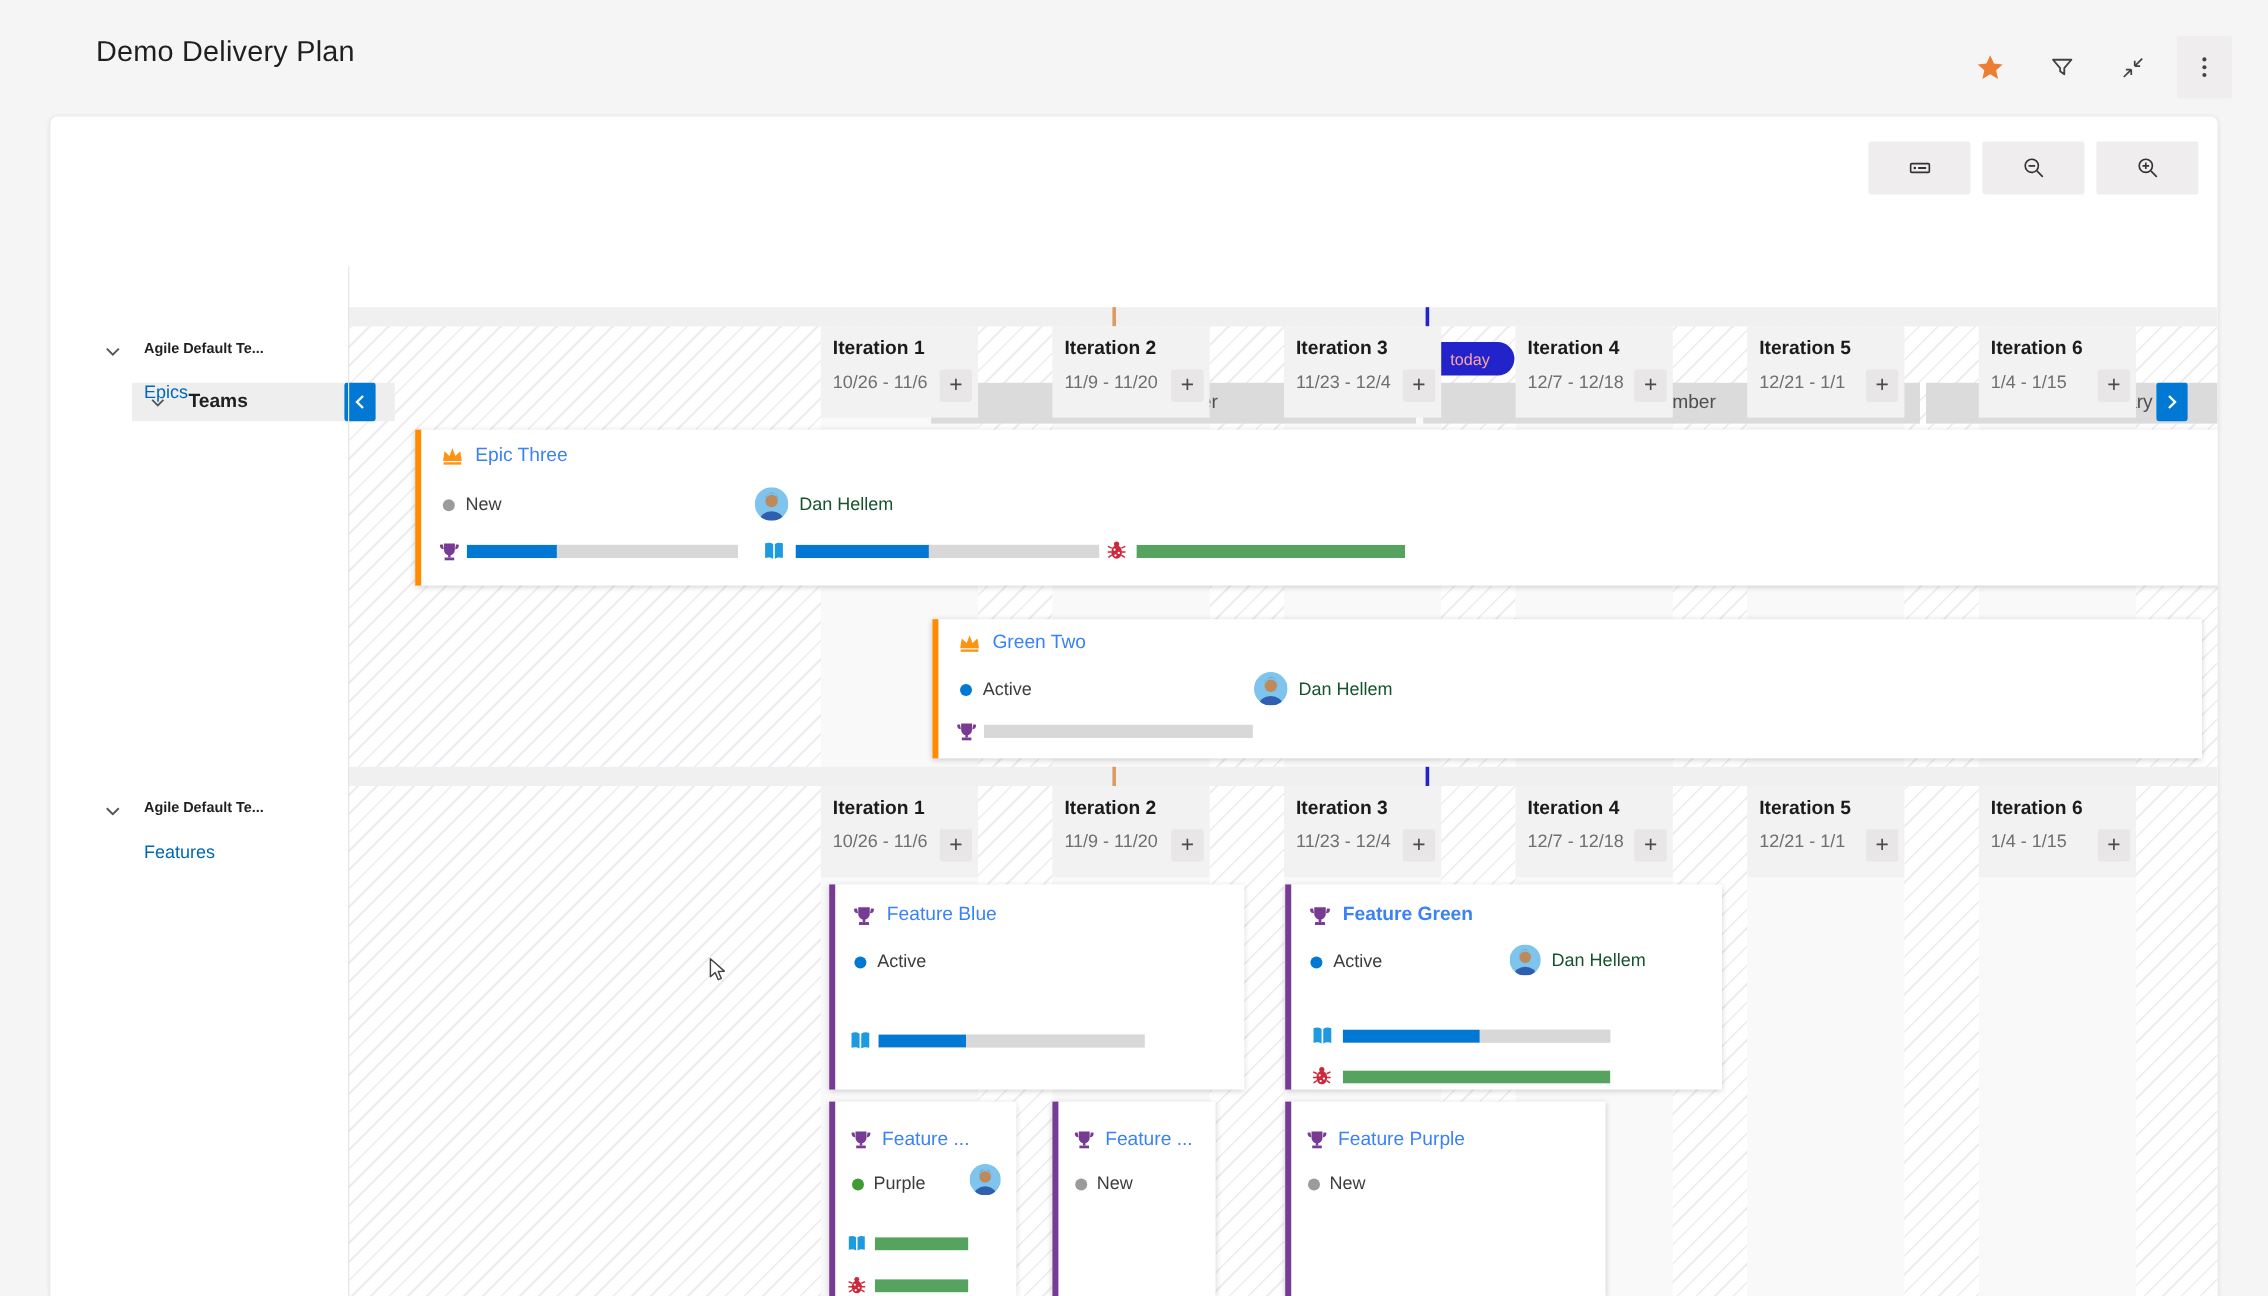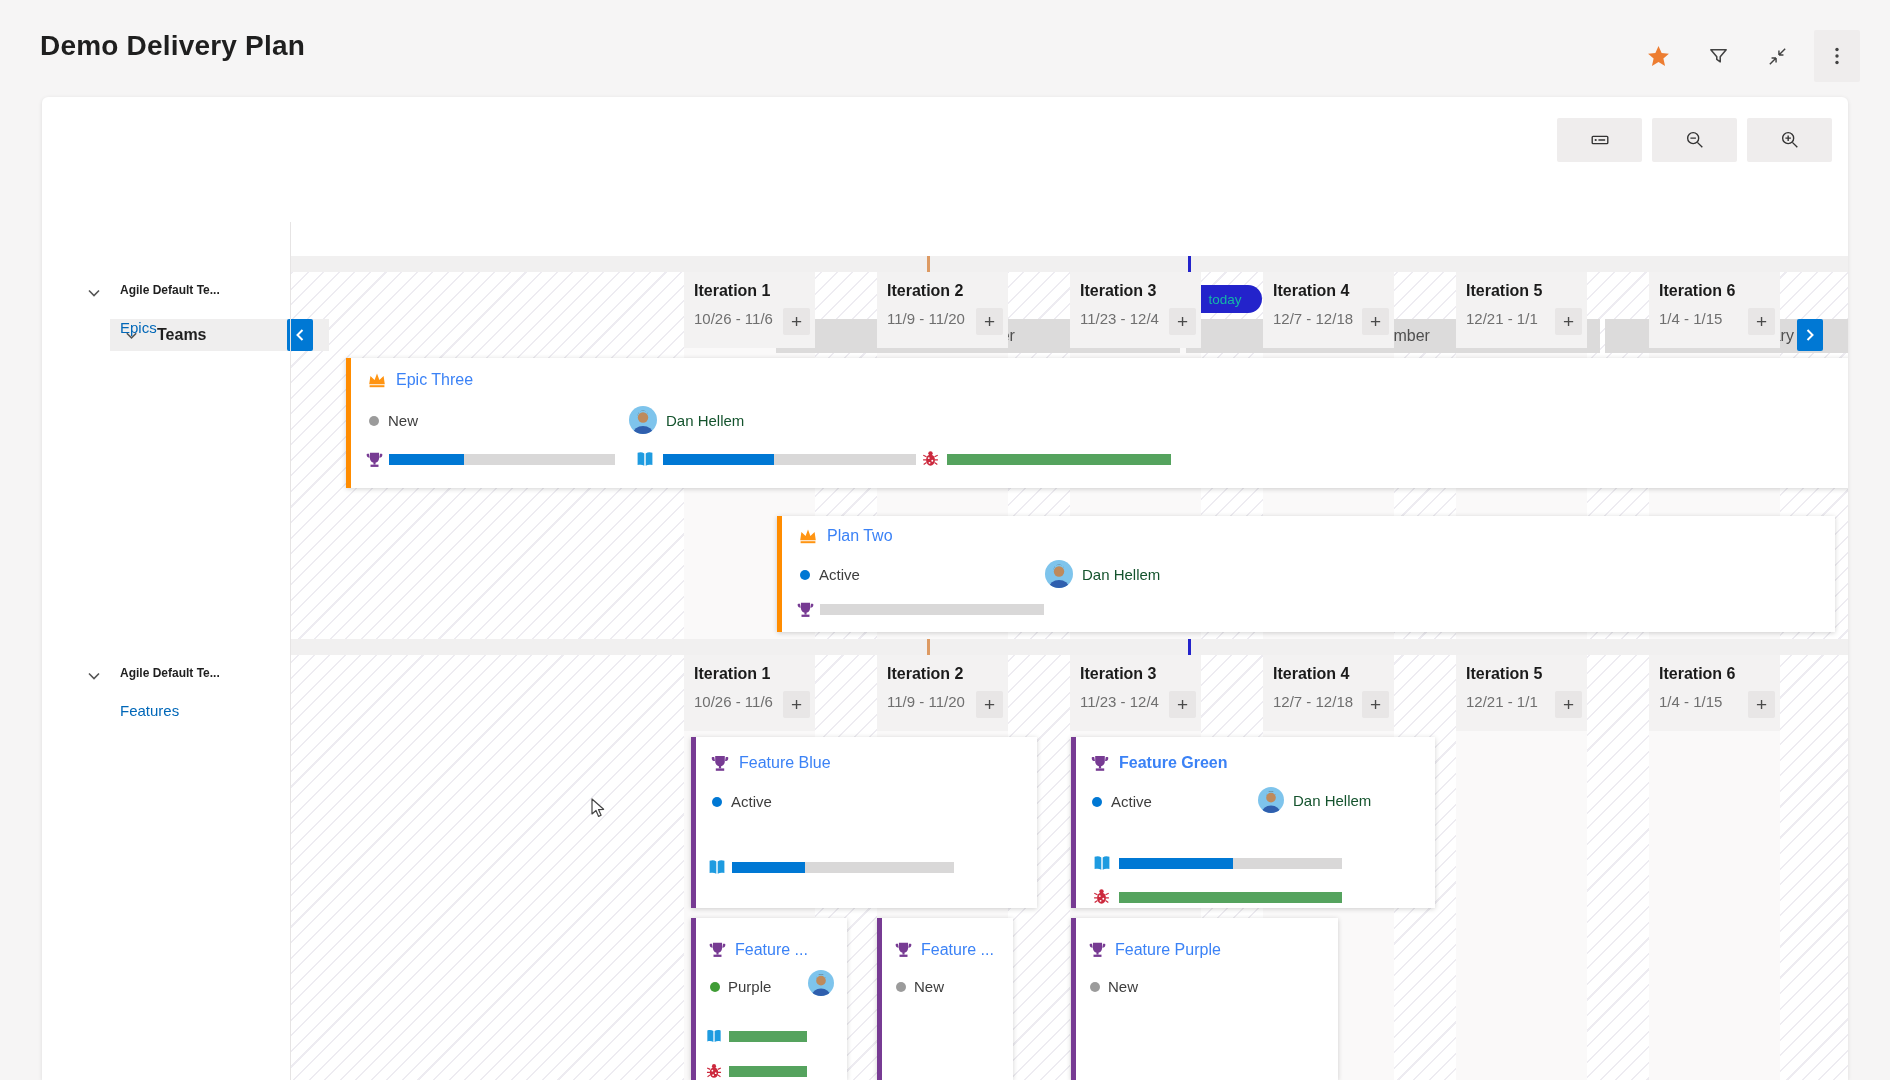--- a/index.html
+++ b/index.html
@@ -1,18 +1,18 @@
 <!DOCTYPE html>
 <html><head>
 <meta charset="utf-8">
 <style>
   html,body{margin:0;padding:0;background:#f6f5f5;font-family:"Liberation Sans",sans-serif;}
   #app{position:relative;width:1890px;height:1080px;overflow:hidden;background:#f6f5f5;}
   .abs{position:absolute;}
-  .page-title{font-size:28px;font-weight:700;color:#1f1f1f;letter-spacing:.2px;}
+  .page-title{font-size:24px;font-weight:400;color:#1f1f1f;letter-spacing:.2px;margin-left:40px;}
   .plan-card{left:42px;top:97px;width:1806px;height:983px;background:#ffffff;border-radius:6px 6px 0 0;
              box-shadow:0 1px 4px rgba(0,0,0,.10);overflow:hidden;}
   .tool-btn{width:85px;height:44px;background:#efeded;border-radius:2px;display:flex;align-items:center;justify-content:center;cursor:pointer;}
   .more-btn{width:46px;height:52px;background:#efeded;border-radius:2px;display:flex;align-items:center;justify-content:center;}
   .hatch{background-color:#fff;background-image:repeating-linear-gradient(135deg,rgba(158,148,178,.18) 0 1.5px,transparent 1.5px 11px);}
   .colbg{background:#faf9f9;}
   .strip{background:#f1f0f0;}
   .monthseg{top:222px;height:34px;background:#dcdbdb;color:#4f4f4f;font-size:16px;display:flex;align-items:center;justify-content:center;white-space:nowrap;overflow:hidden;}
   .navbtn{top:222px;width:26px;height:32px;background:#0078d4;border-radius:2px;display:flex;align-items:center;justify-content:center;cursor:pointer;}
   .teamsbar{left:68px;top:222px;width:219px;height:32px;background:#efeeee;display:flex;align-items:center;}
@@ -113,21 +113,21 @@
     <div class="abs tick" style="left:885px;top:159px;height:16px;background:#DD9A63;"></div>
     <div class="abs tick" style="left:1146px;top:159px;height:16px;background:#2323CB;"></div>
     <div class="abs tick" style="left:885px;top:542px;height:16px;background:#DD9A63;"></div>
     <div class="abs tick" style="left:1146px;top:542px;height:16px;background:#2323CB;"></div>
 
     <div class="abs monthseg" style="left:734px;width:404px;">November</div>
     <div class="abs monthseg" style="left:1144px;width:414px;">December</div>
     <div class="abs monthseg" style="left:1563px;width:243px;justify-content:flex-start;padding-left:132px;box-sizing:border-box;">January</div>
 
     <div class="abs flag" style="left:885px;width:64px;background:#E9A873;color:#3d2c1e;">Test</div>
-    <div class="abs flag" style="left:1146px;width:74px;background:#2323CB;color:#14b8a6;">today</div>
+    <div class="abs flag" style="left:1146px;width:74px;background:#2323CB;color:#fca5a5;">today</div>
 
     <div class="abs teamsbar">
       <span style="margin-left:14px;">
         <svg width="15" height="15" viewBox="0 0 16 16" fill="none" stroke="#555" stroke-width="1.6">
             <path d="M3 5.5l5 5 5-5"></path>
           </svg>
       </span>
       <span class="lbl">Teams</span>
     </div>
     <div class="abs navbtn" style="left:245px;">
@@ -291,21 +291,21 @@
     </div>
 
     <div class="abs card epic" style="left:735px;top:419px;width:1053px;height:116px;">
       <div class="crow" style="left:16px;top:10px;">
         <span>
           <svg width="20" height="20" viewBox="0 0 20 20">
               <path d="M2.2 14.2L3.4 6l4.2 3.9L10 3.4l2.4 6.5L16.6 6l1.2 8.2z" fill="#FF9412"></path>
               <rect x="2.6" y="15.2" width="14.8" height="2" fill="#FF9412"></rect>
             </svg>
         </span>
-        <span class="ctitle">Plan Two</span>
+        <span class="ctitle">Green Two</span>
       </div>
       <div class="crow" style="left:18px;top:50px;">
         <span class="dot active"></span>
         <span class="statustxt">Active</span>
       </div>
       <div class="crow" style="left:263px;top:44px;">
         <span>
           <svg width="28" height="28" viewBox="0 0 28 28">
               <defs>
                 <clipPath id="av2">

